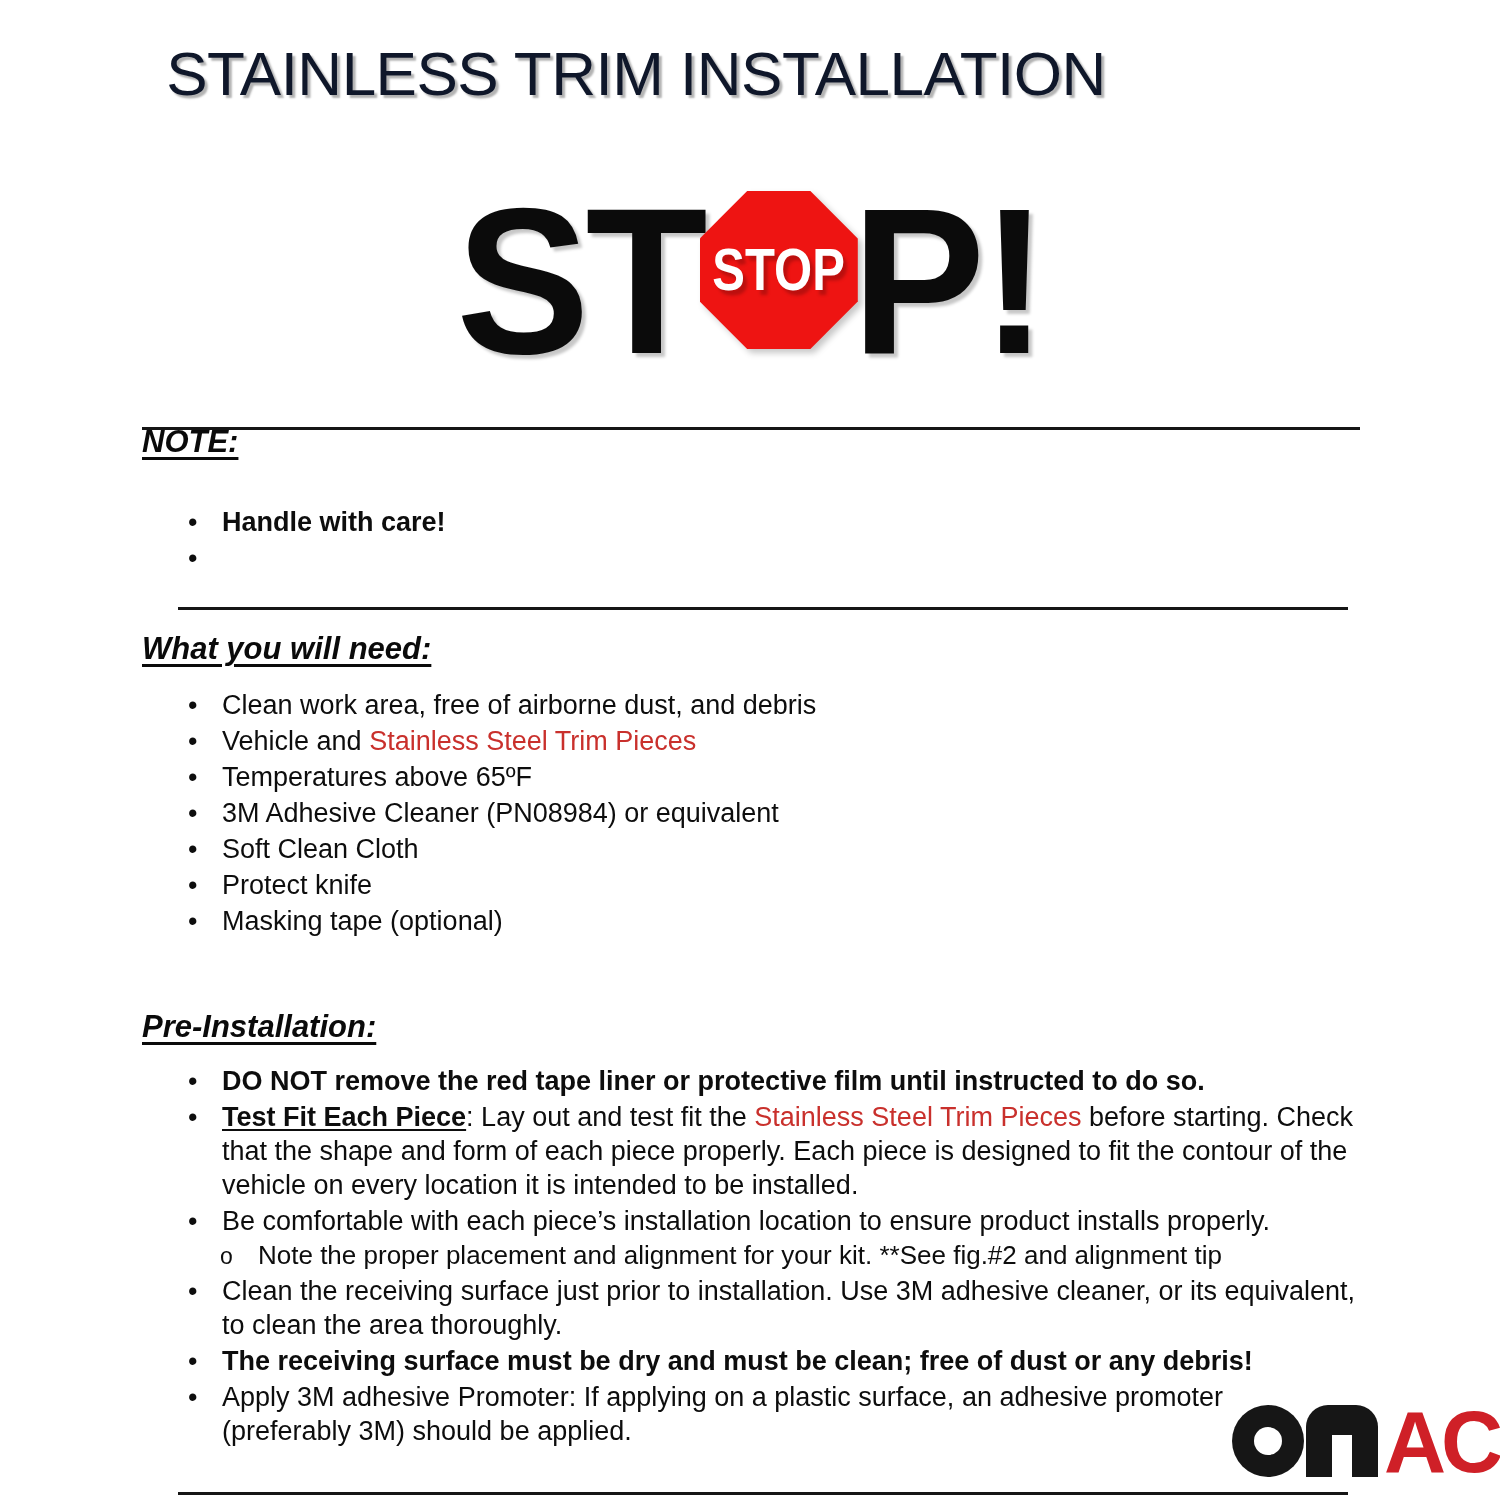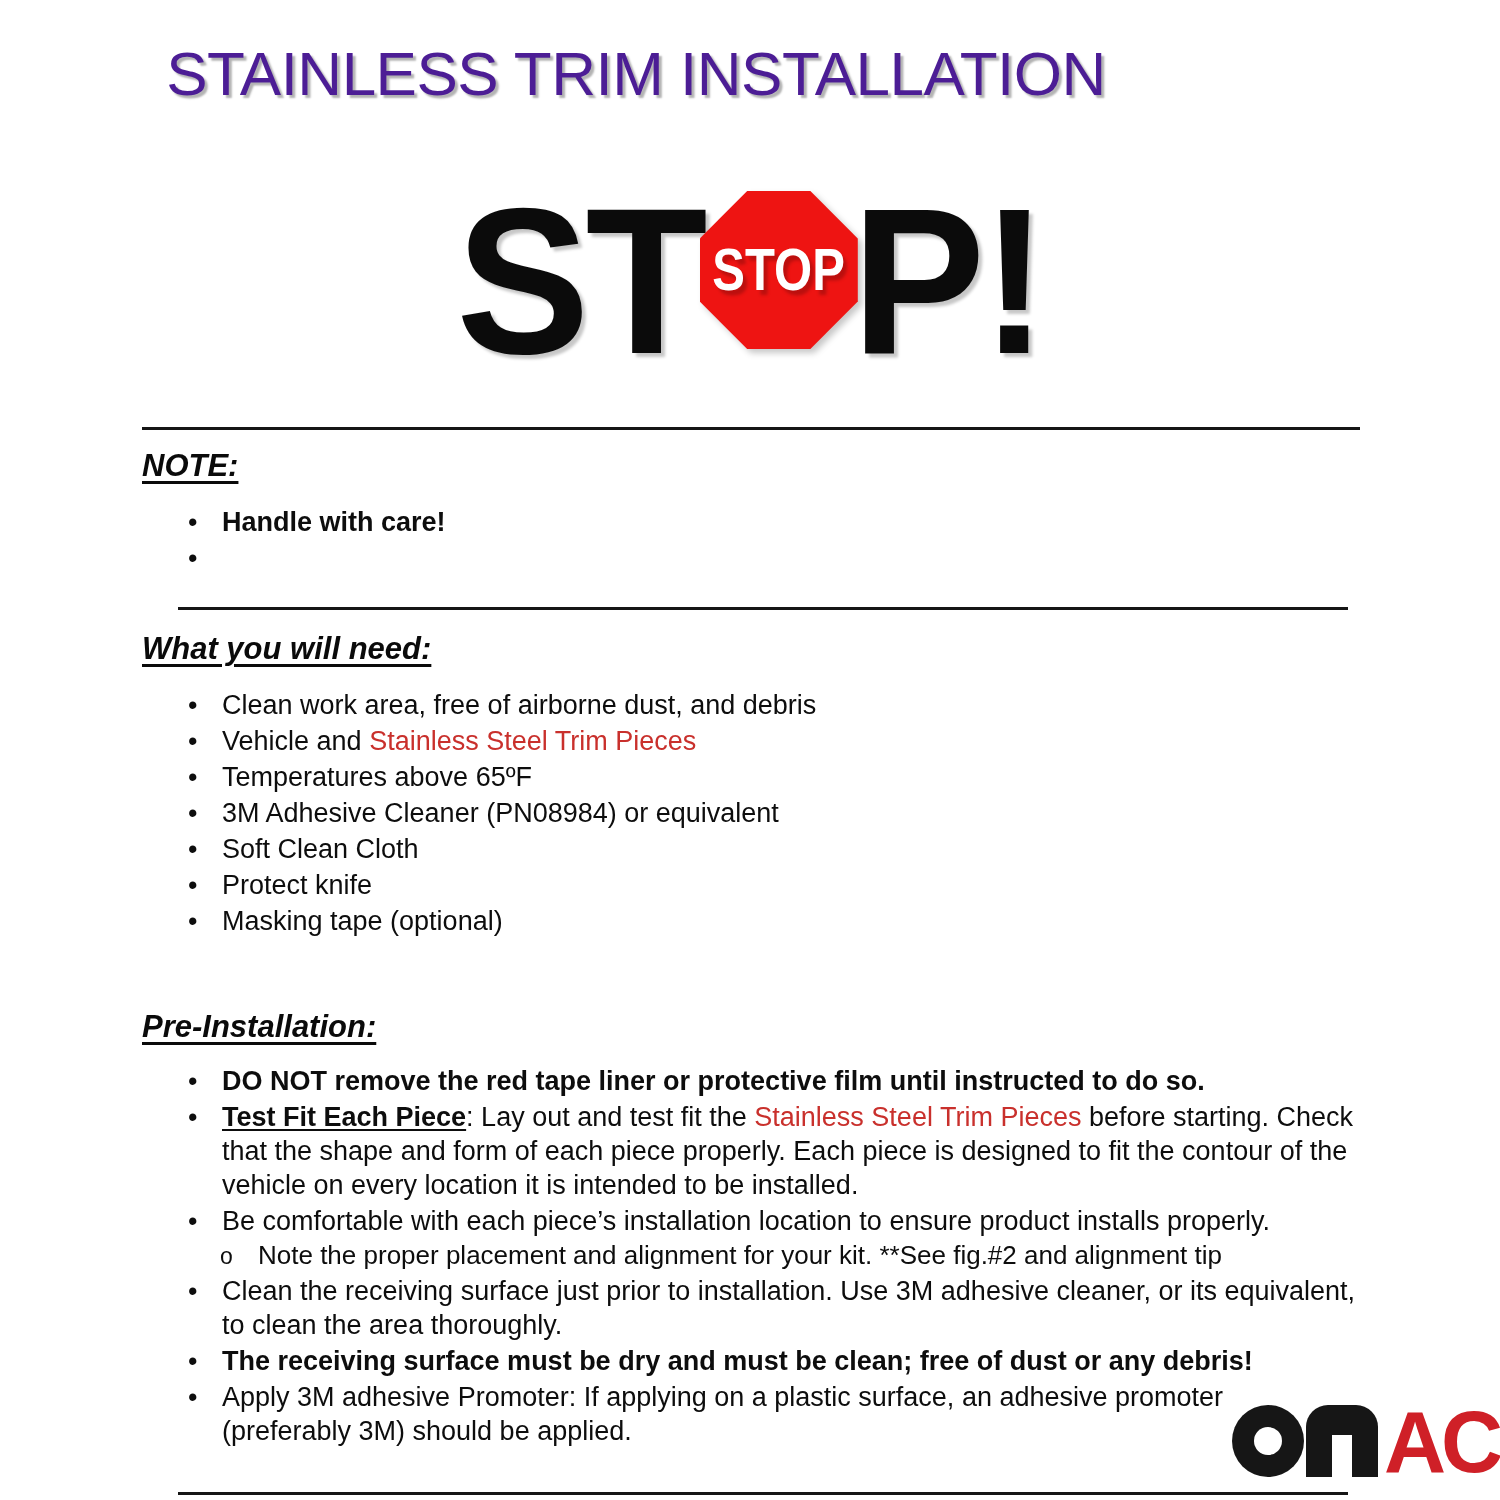--- a/index.html
+++ b/index.html
@@ -20,21 +20,21 @@
   .doc-title {
     position: absolute;
     top: 38px;
     left: 0;
     width: 1272px;
     text-align: center;
     font-size: 62px;
     line-height: 72px;
     font-weight: 400;
     letter-spacing: -0.5px;
-    color: #4c1d95;
+    color: #0f172a;
     text-shadow: 3px 3px 2px rgba(0,0,0,0.30);
     white-space: nowrap;
   }
 
   
   .stop-graphic {
     position: absolute;
     top: 188px;
     left: 0;
     width: 1500px;
@@ -103,21 +103,21 @@
     font-size: 31px;
     line-height: 36px;
     font-weight: bold;
     font-style: italic;
     text-decoration: underline;
     text-underline-offset: 5px;
     text-decoration-thickness: 3px;
     color: #0a0a0a;
     white-space: nowrap;
   }
-  .h-note      { left: 142px; top: 448px; }
+  .h-note      { left: 142px; top: 424px; }
   .h-need      { left: 142px; top: 631px; }
   .h-pre       { left: 142px; top: 1009px; }
 
   
   .block {
     position: absolute;
     left: 178px;
     width: 1180px;
   }
   .b-note { top: 505px; }

